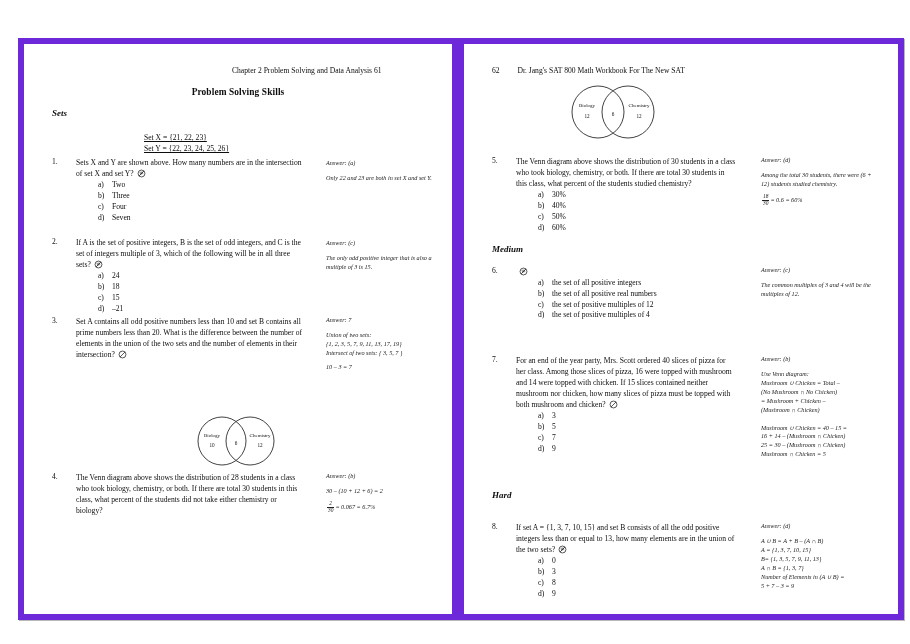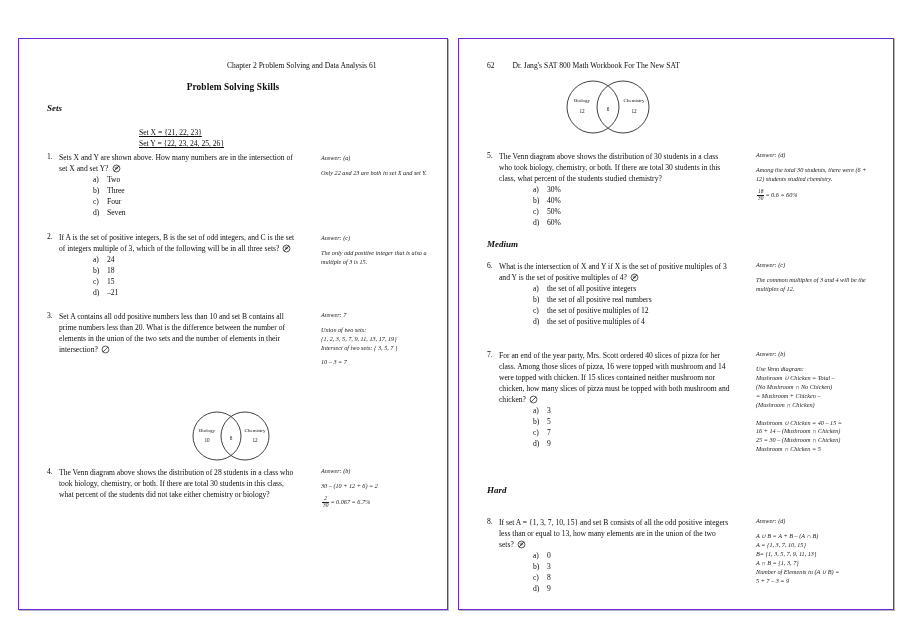--- a/index.html
+++ b/index.html
@@ -18,21 +18,21 @@
     position: relative;
     width: 910px;
     height: 644px;
     background: #ffffff;
   }
   .page {
     position: absolute;
     top: 38px;
     height: 570px;
     background: #ffffff;
-    border: 1px solid #6d28d9;
+    border: 6px solid #6d28d9;
     box-shadow: 1px 1px 0 #b7b7b7;
     overflow: hidden;
   }
   #page-left  { left: 18px;  width: 428px; }
   #page-right { left: 458px; width: 434px; }
 
   .page-inner {
     position: relative;
     width: 100%;
     height: 100%;
@@ -78,21 +78,21 @@
 
   .qnum {
     position: absolute;
     left: 0;
     top: 0;
     width: 14px;
     text-align: left;
     font-size: 7.6px;
   }
   .qtext {
-    margin-left: 12px;
+    margin-left: 24px;
     font-size: 7.6px;
     line-height: 1.46;
     text-align: left;
   }
   .choices {
     margin: 1px 0 0 46px;
     font-size: 7.6px;
     line-height: 1.42;
   }
   .choices .row { white-space: nowrap; }
@@ -294,21 +294,21 @@
         <div class="ans-body">
           <p>Among the total 30 students, there were (6 + 12) students studied chemistry.</p>
           <p><span class="frac"><span class="num">18</span><span class="den">30</span></span><span>= 0.6 = 60%</span></p>
         </div>
       </div>
 
       <div class="section-head" style="left:28px; top:200px;">Medium</div>
 
       <div class="qblock right" style="left:28px; top:222px;">
         <div class="qnum">6.</div>
-        <div class="qtext"><span>What is the intersection of X and Y if X is the set of positive multiples of 3 and Y is the set of positive multiples of 4?</span><span class="mark"><svg viewBox="0 0 12 12">
+        <div class="qtext"><span class="mark"><svg viewBox="0 0 12 12">
                 <circle cx="6" cy="6" r="4.6" fill="none" stroke="#222" stroke-width="1"></circle>
                 <path d="M2.6 9.4 L9.4 2.6" stroke="#222" stroke-width="1" fill="none"></path>
                 <path d="M4 4.2 L5 7.6 M5.4 3.6 L6.4 7.2 M6.8 3.4 L7.8 6.6" stroke="#222" stroke-width=".8" fill="none"></path>
               </svg></span></div>
         <div class="choices">
           <div class="row"><span class="lab">a)</span><span>the set of all positive integers</span></div>
           <div class="row"><span class="lab">b)</span><span>the set of all positive real numbers</span></div>
           <div class="row"><span class="lab">c)</span><span>the set of positive multiples of 12</span></div>
           <div class="row"><span class="lab">d)</span><span>the set of positive multiples of 4</span></div>
         </div>

